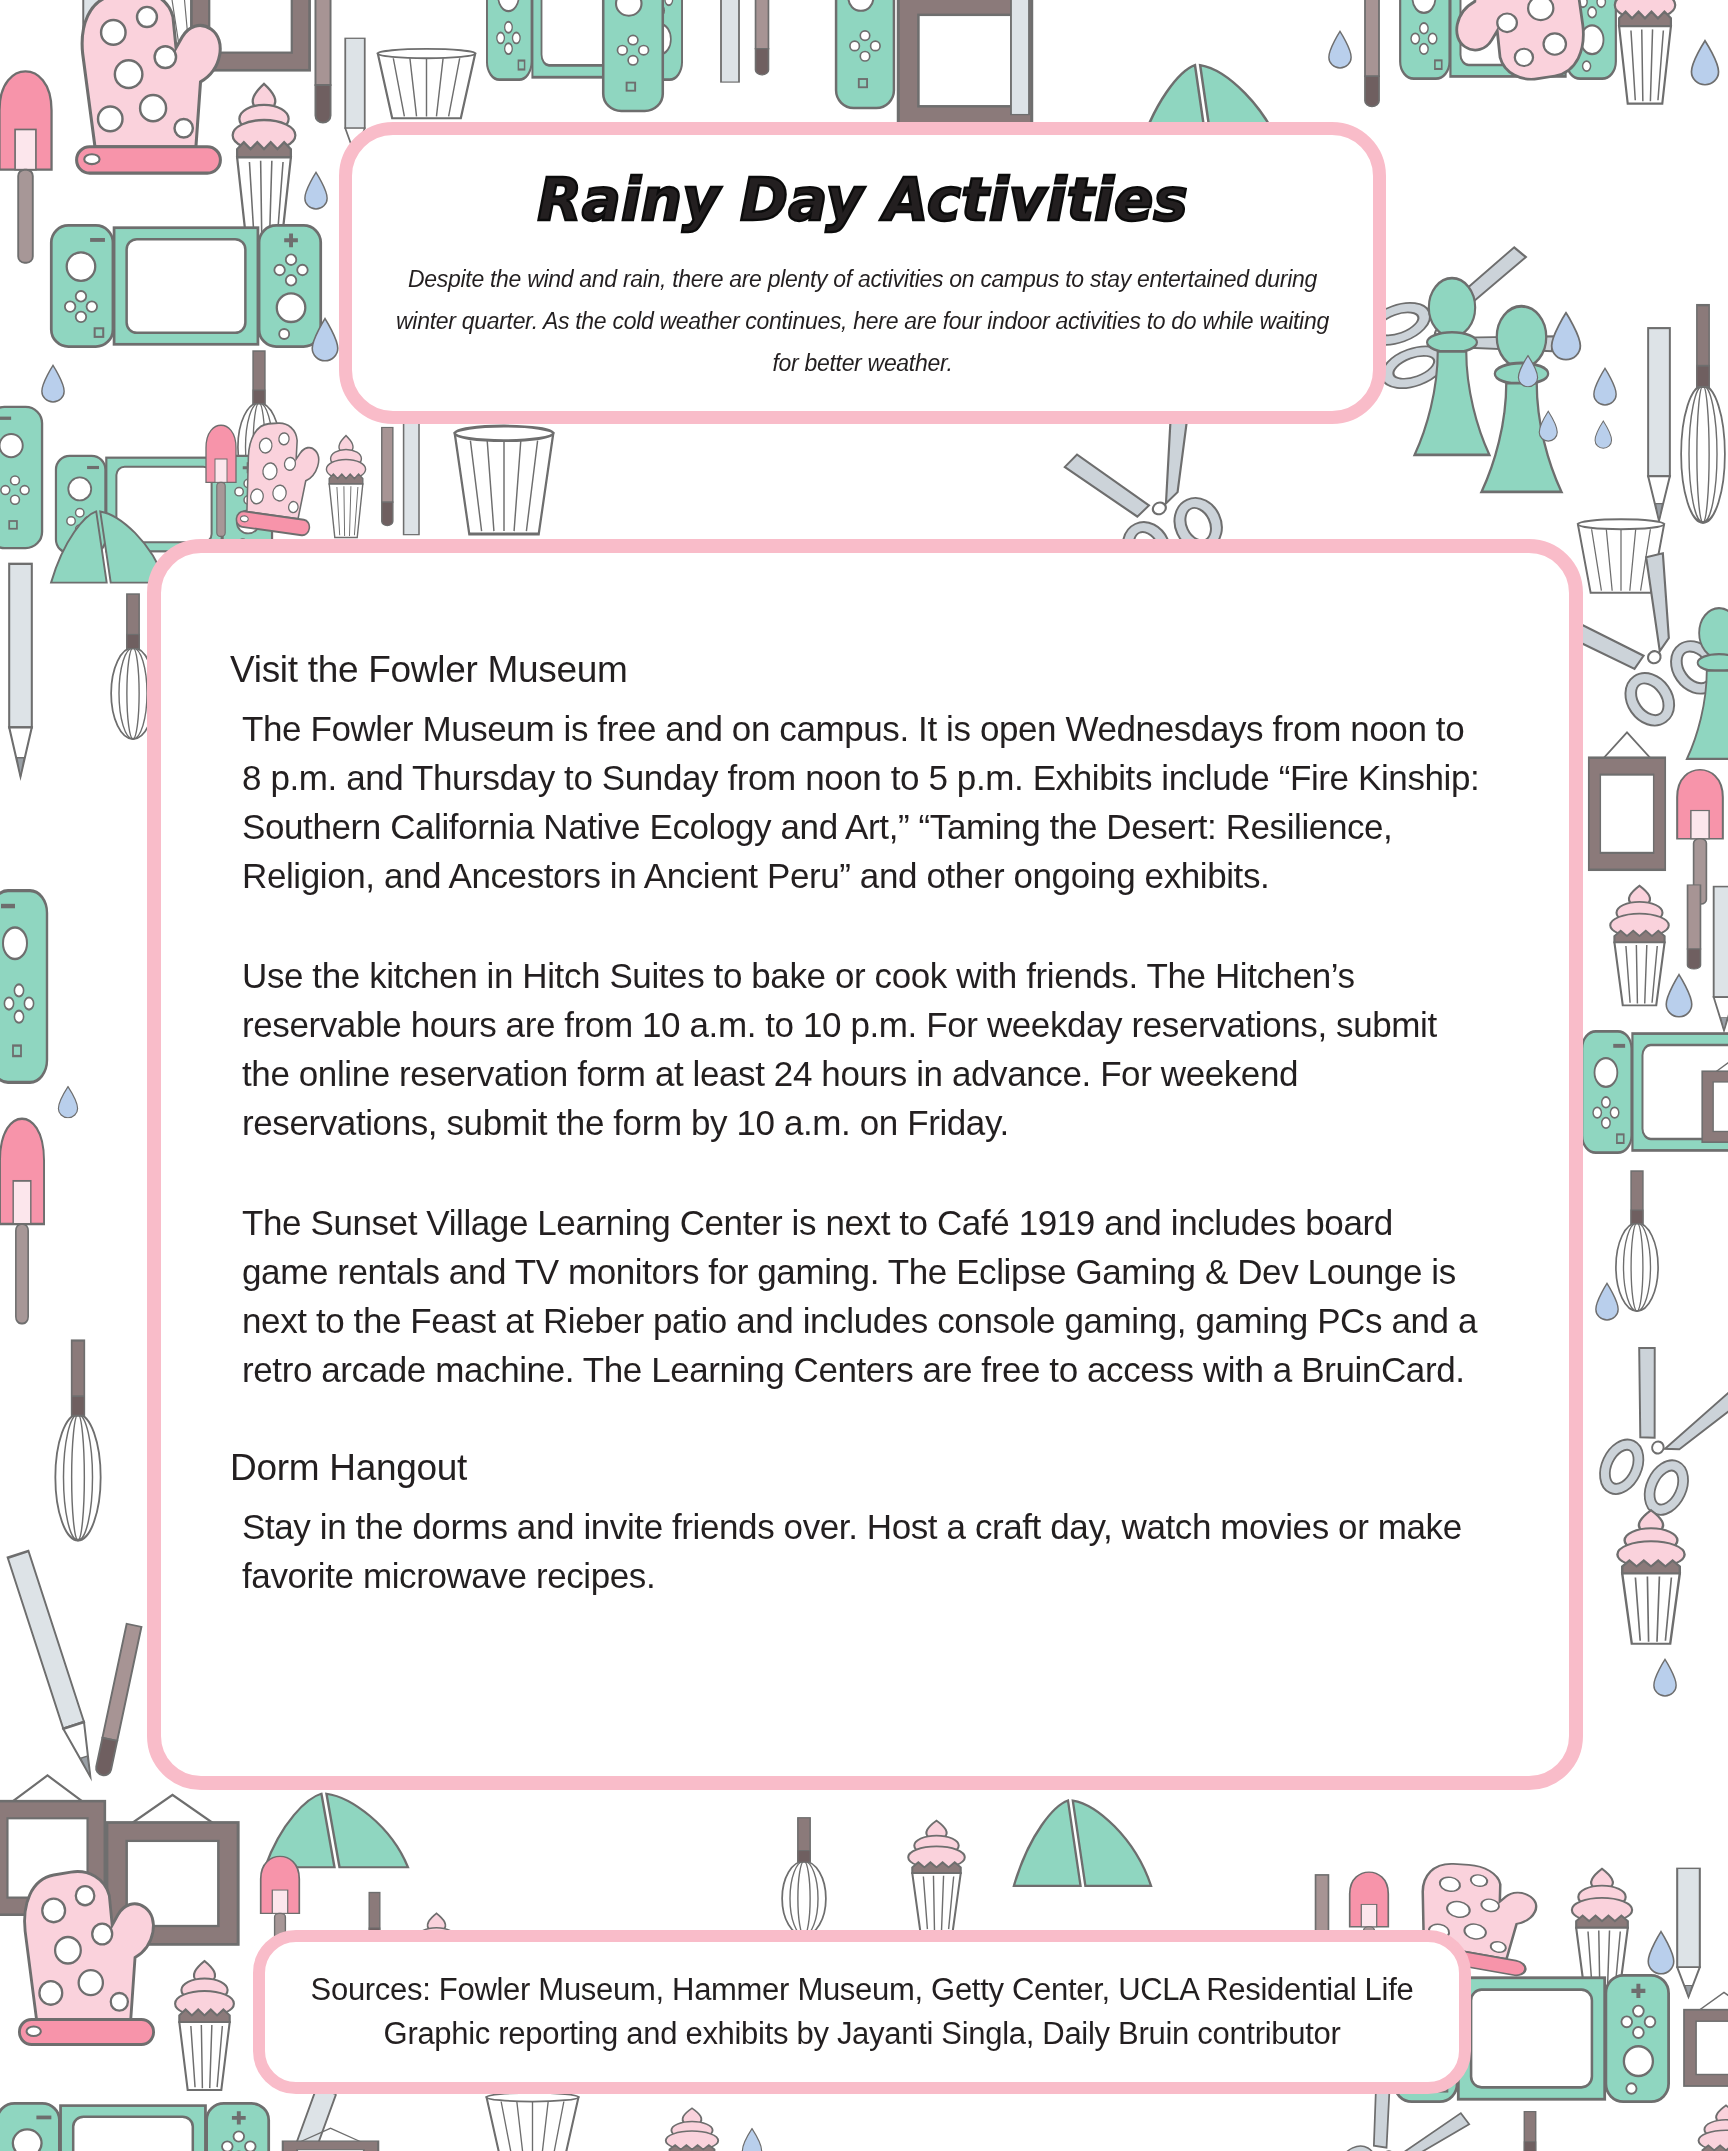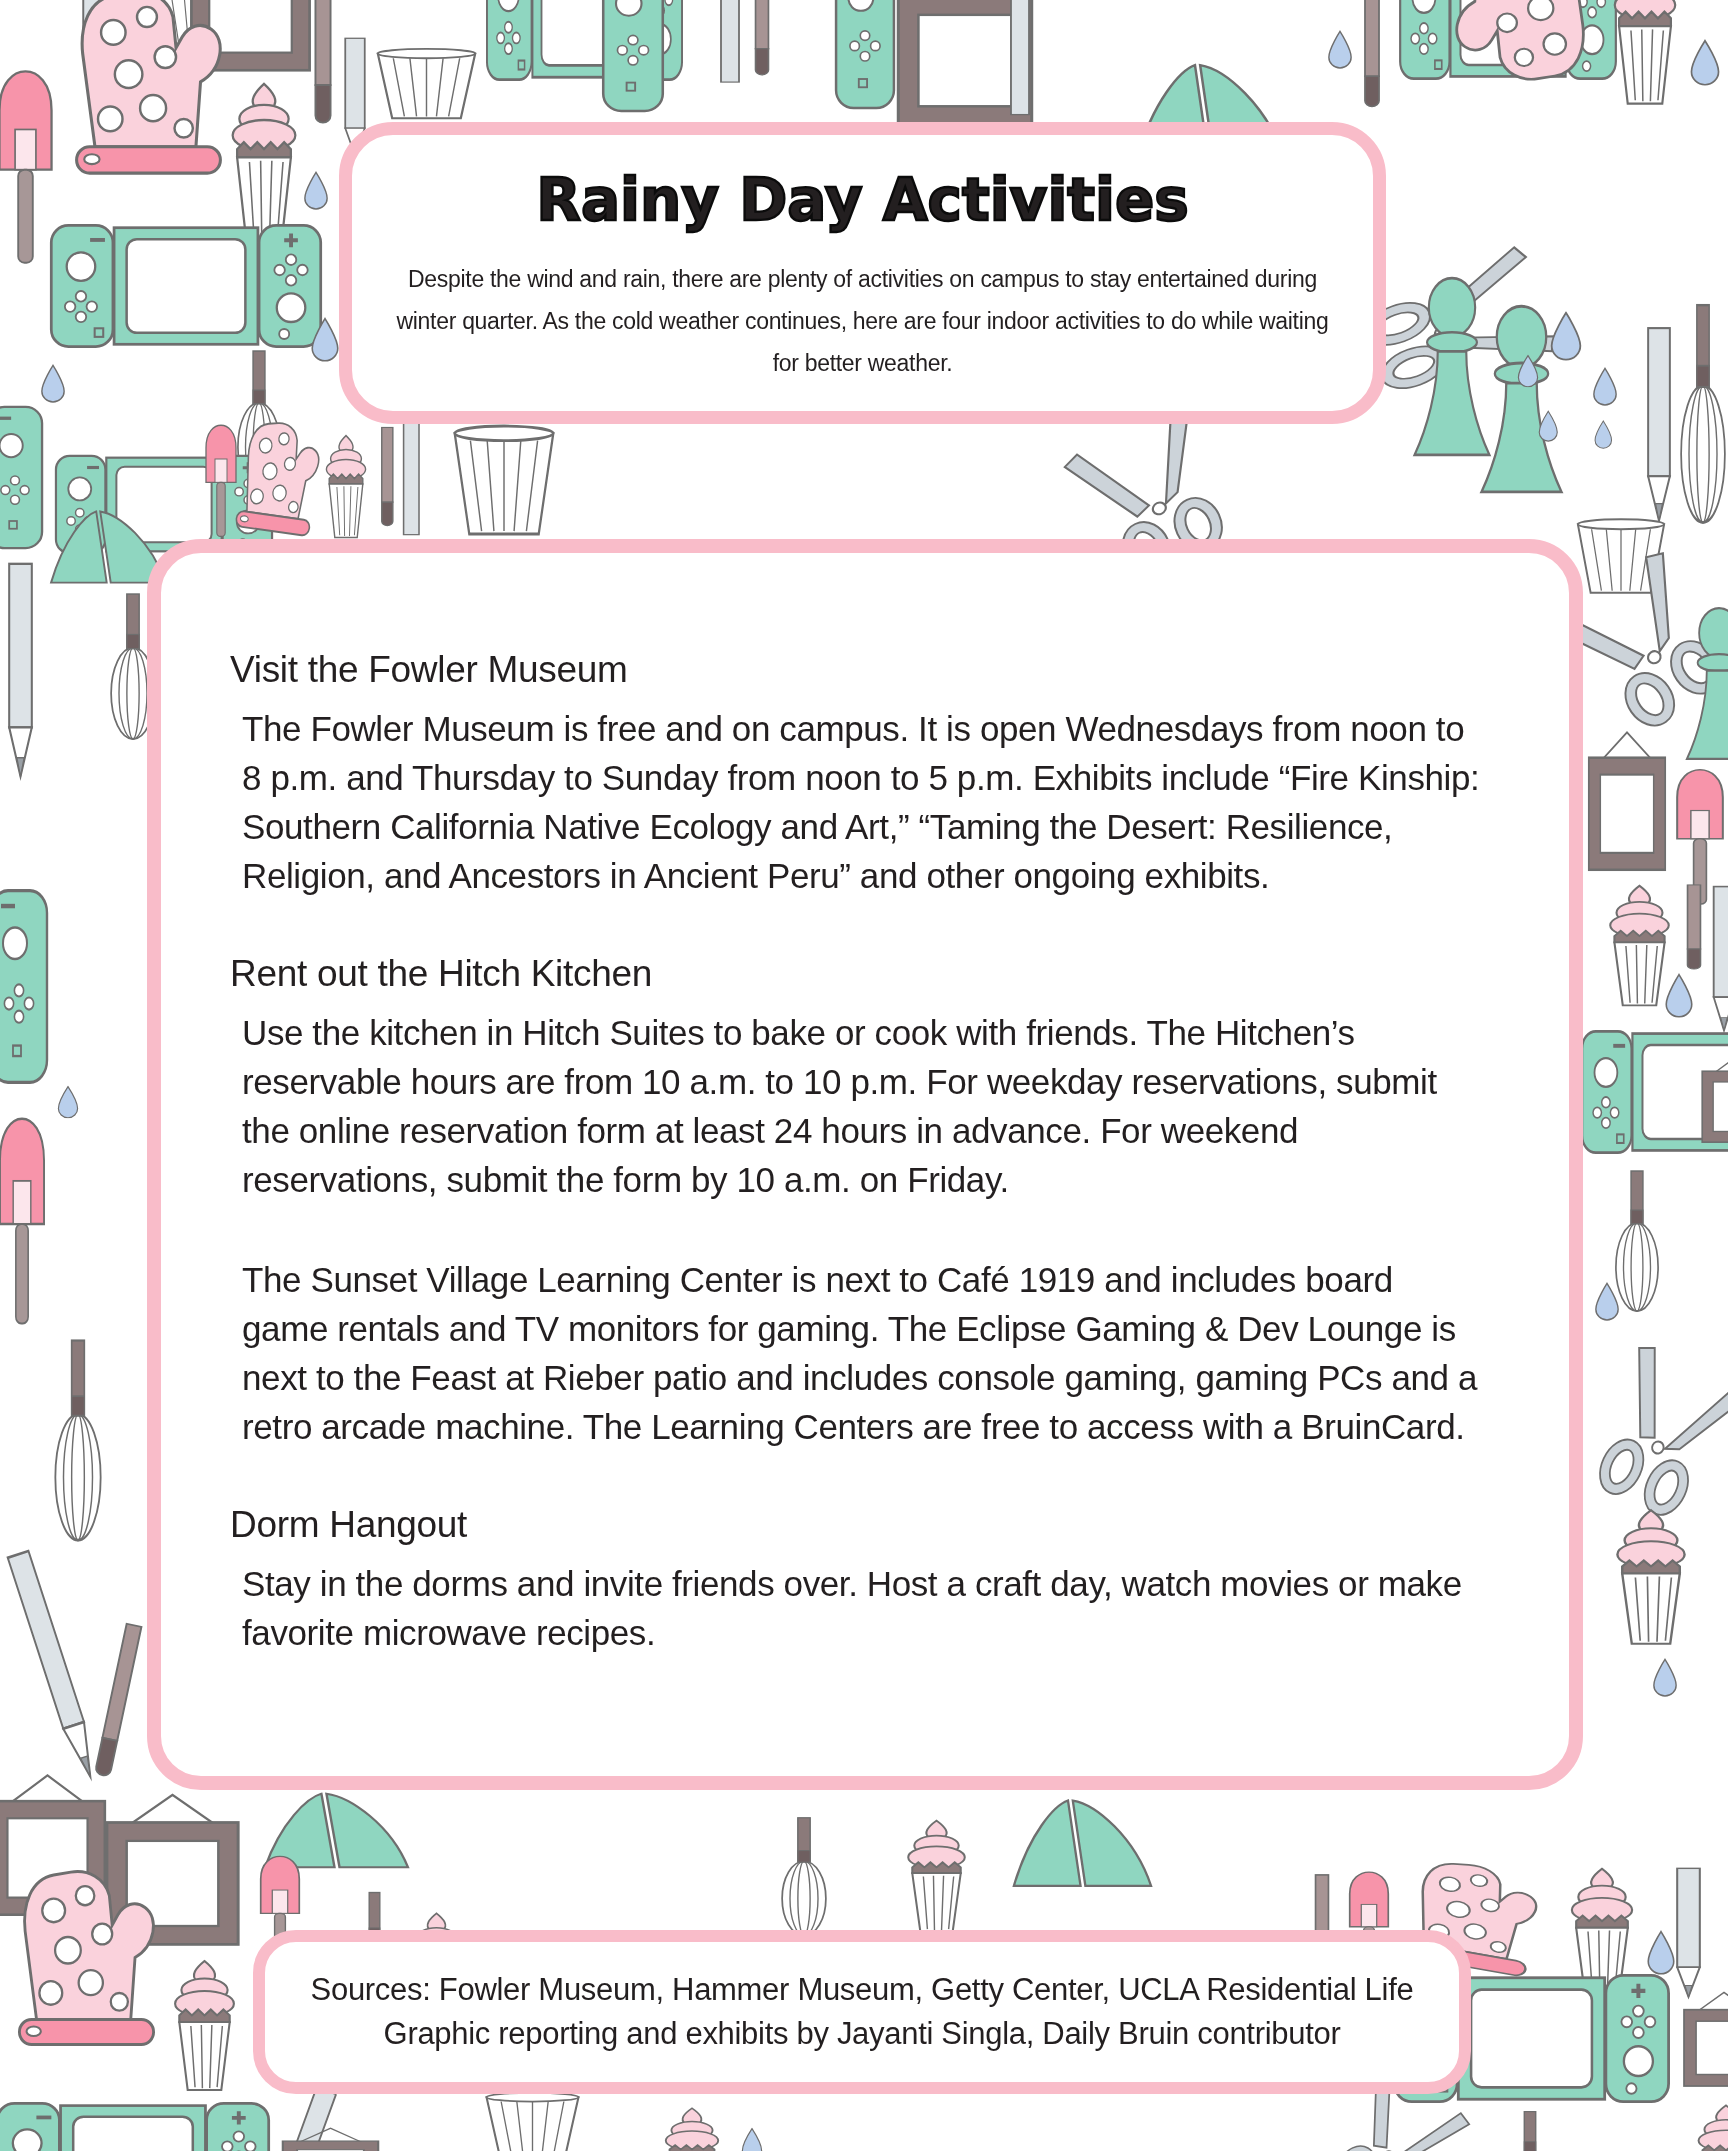--- a/index.html
+++ b/index.html
@@ -18,21 +18,21 @@
   }
   #pattern{position:absolute;inset:0;z-index:1;}
   .pat{position:absolute;overflow:visible;}
   .card{
     position:absolute;z-index:2;background:var(--box-background);
     border:13px solid var(--box-border-pink);box-sizing:border-box;
   }
   #title-card{
     left:339px;top:122px;width:1047px;height:302px;border-radius:54px;
     display:flex;flex-direction:column;align-items:center;justify-content:center;
-    text-align:center;padding:0 37px;
+    text-align:center;padding:0 37px;font-style:italic;
   }
   #main-title{
     font-family:"DejaVu Sans", sans-serif;font-weight:bold;font-size:58px;
     letter-spacing:0px;-webkit-text-stroke:2.4px #0b0b0b;margin:3.7px 0 24px 0;
   }
   #intro-text{
     font-size:23px;line-height:42px;letter-spacing:-0.3px;max-width:946px;margin:0;
   }
   #content-card{
     left:147px;top:539px;width:1436px;height:1251px;border-radius:54px;border-width:14px;
@@ -487,21 +487,20 @@
   <div id="main-title">Rainy Day Activities</div>
   <p id="intro-text">Despite the wind and rain, there are plenty of activities on campus to stay entertained during winter quarter. As the cold weather continues, here are four indoor activities to do while waiting for better weather.</p>
 </div>
 
 <div class="card" id="content-card">
   <div class="section">
     <h2>Visit the Fowler Museum</h2>
     <p>The Fowler Museum is free and on campus. It is open Wednesdays from noon to 8 p.m. and Thursday to Sunday from noon to 5 p.m. Exhibits include “Fire Kinship: Southern California Native Ecology and Art,” “Taming the Desert: Resilience, Religion, and Ancestors in Ancient Peru” and other ongoing exhibits.</p>
   </div>
   <div class="section">
-    <h2>Rent out the Hitch Kitchen</h2>
     <p>Use the kitchen in Hitch Suites to bake or cook with friends. The Hitchen’s reservable hours are from 10 a.m. to 10 p.m. For weekday reservations, submit the online reservation form at least 24 hours in advance. For weekend reservations, submit the form by 10 a.m. on Friday.</p>
   </div>
   <div class="section">
     <p>The Sunset Village Learning Center is next to Café 1919 and includes board game rentals and TV monitors for gaming. The Eclipse Gaming &amp; Dev Lounge is next to the Feast at Rieber patio and includes console gaming, gaming PCs and a retro arcade machine. The Learning Centers are free to access with a BruinCard.</p>
   </div>
   <div class="section">
     <h2>Dorm Hangout</h2>
     <p>Stay in the dorms and invite friends over. Host a craft day, watch movies or make favorite microwave recipes.</p>
   </div>
 </div>

